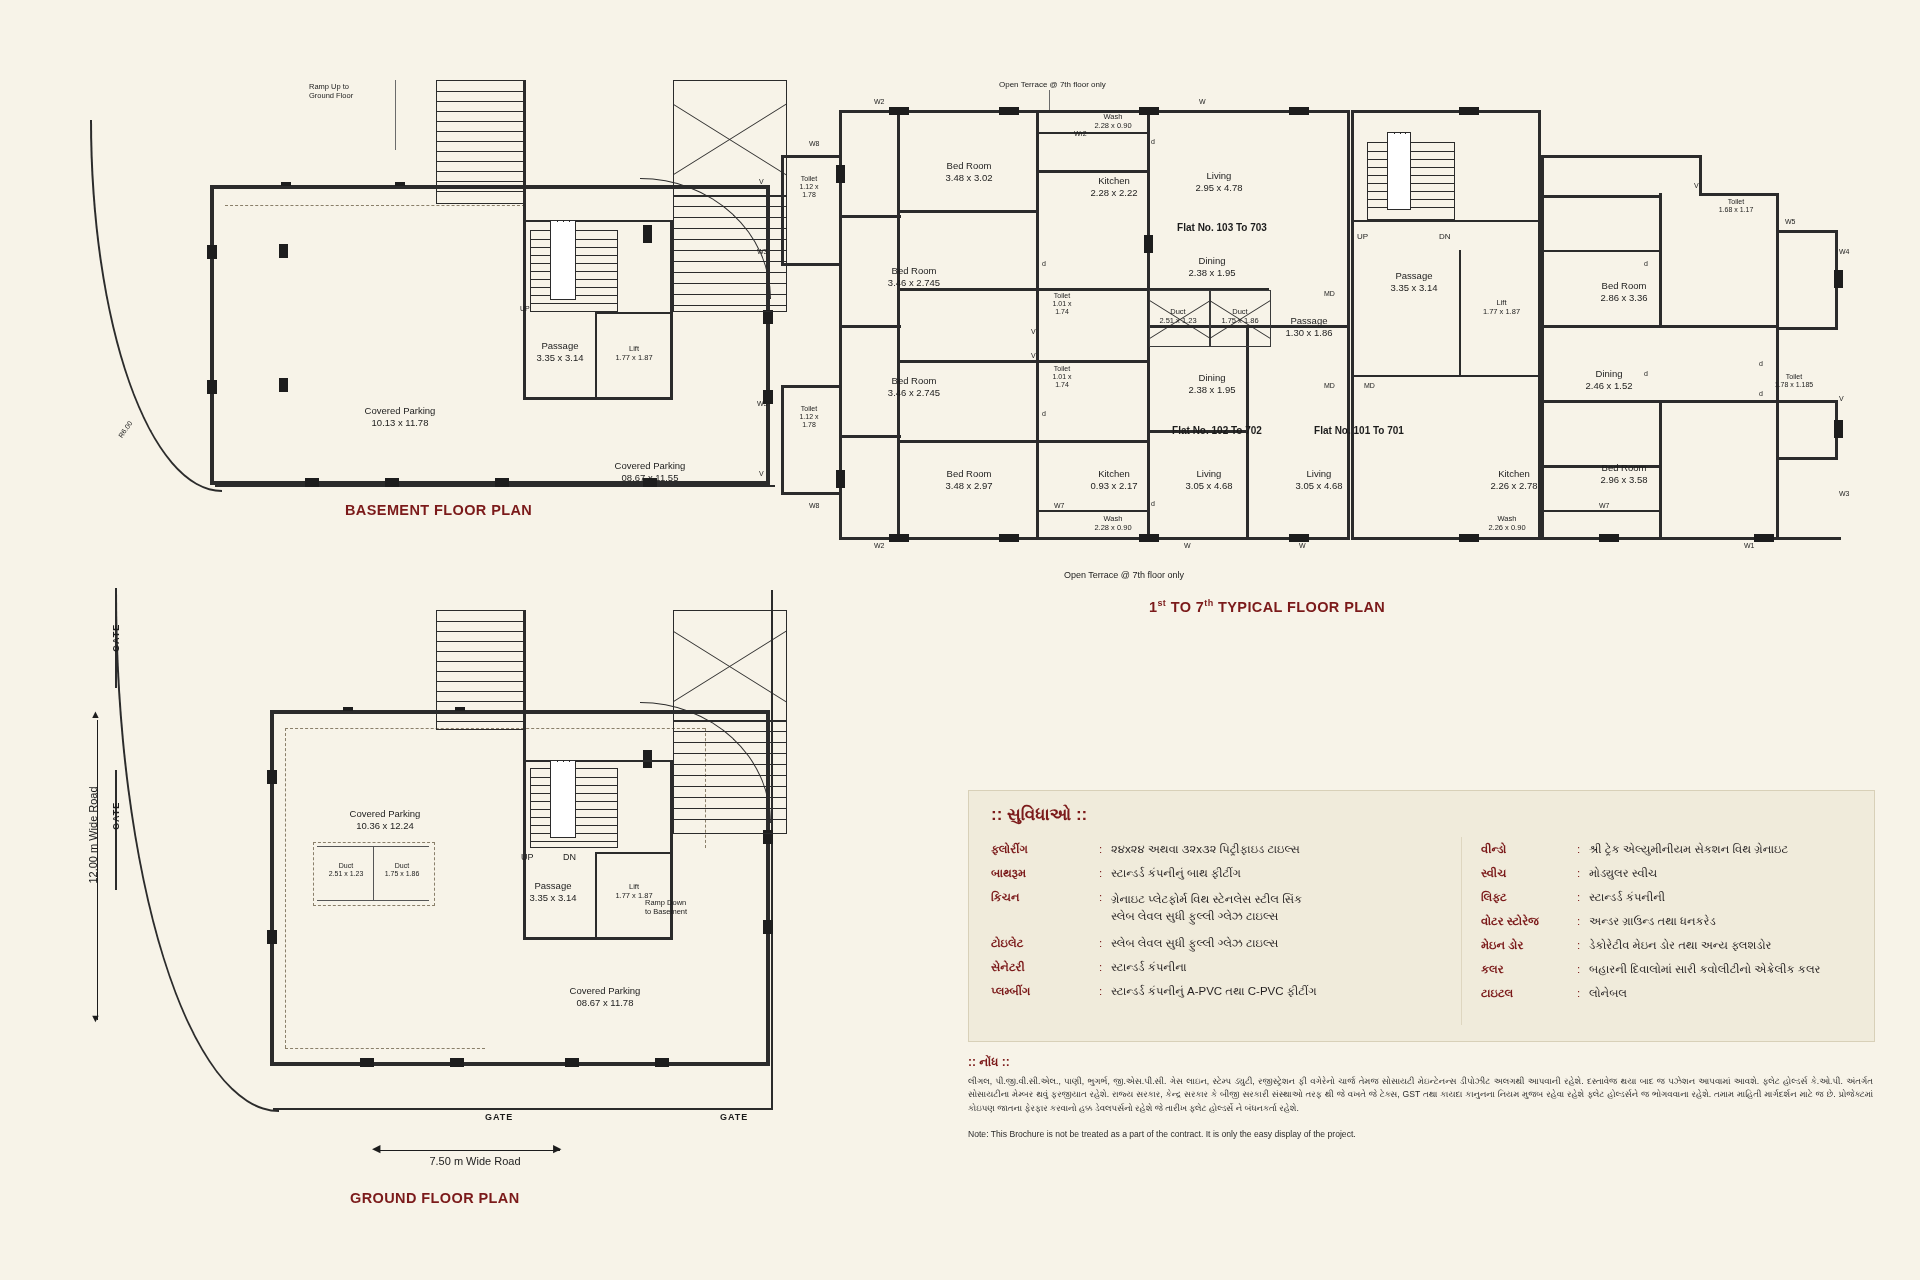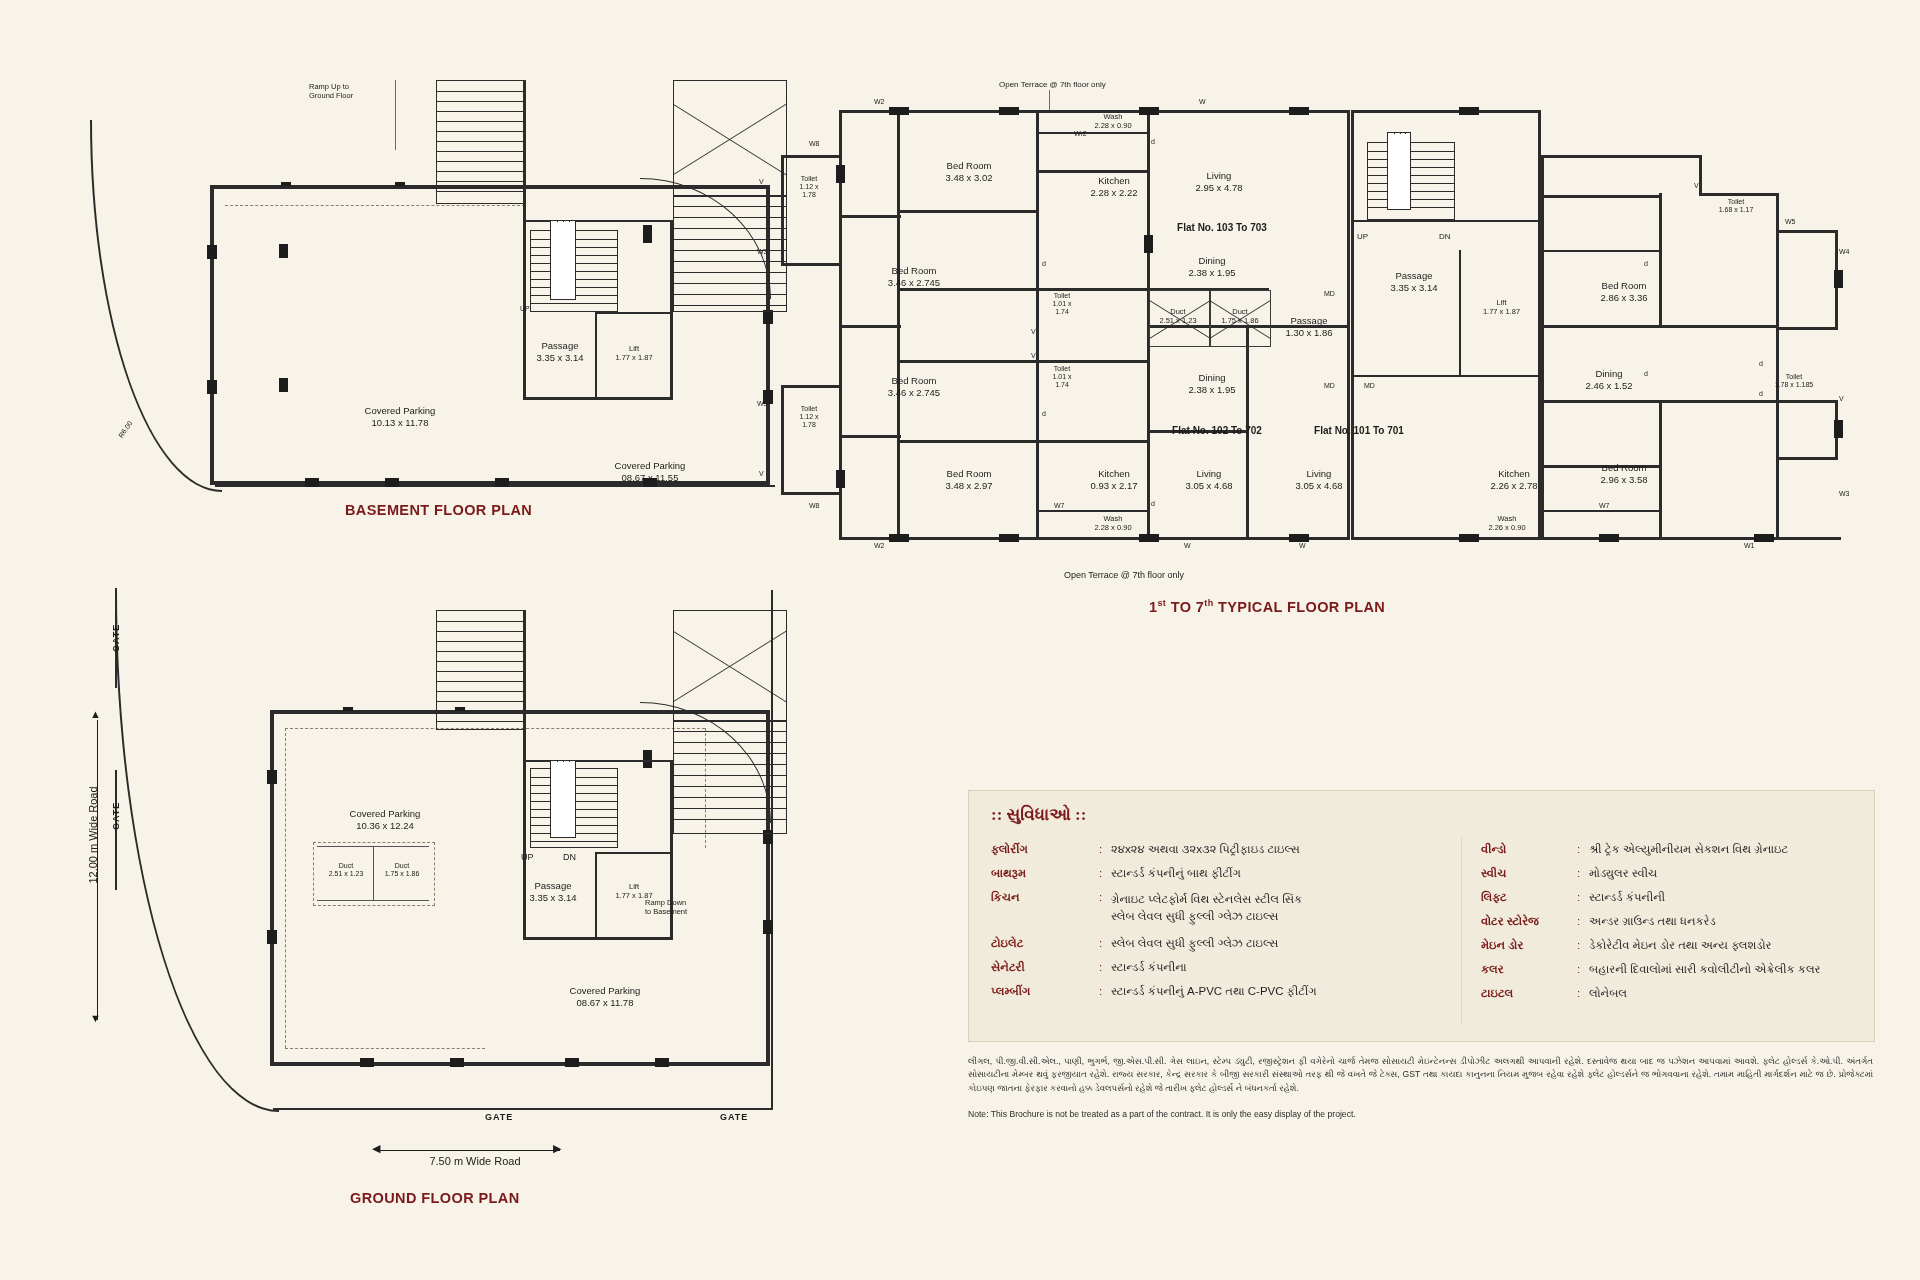--- a/index.html
+++ b/index.html
@@ -40,21 +40,21 @@
   .curve{position:absolute;border:2px solid #2b2b2b;border-right:none;border-top:none;border-bottom-left-radius:100%;}
   .curve2{position:absolute;border:1.5px solid #2b2b2b;border-right:none;border-top:none;border-bottom-left-radius:100%;}
 
   .arrow{position:absolute;font-size:11px;color:#1c1c1c;}
   .dimline{position:absolute;background:#1c1c1c;height:1px;}
   .dimline.v{width:1px;height:auto;}
   .rot{transform-origin:left top;}
 
   
   .amen{position:absolute;left:968px;top:790px;width:905px;height:250px;background:#f0ebdb;border:1px solid #d8d0b8;}
-  .amen-title{position:absolute;left:22px;top:14px;font-size:17px;font-weight:bold;color:#7b1a1a;font-family:Liberation Serif, serif;}
+  .amen-title{position:absolute;left:22px;top:14px;font-size:17px;font-weight:bold;color:#7b1a1a;}
   .amen-col{position:absolute;top:52px;font-size:11.5px;}
   .arow{display:flex;margin-bottom:11px;}
   .akey{width:108px;color:#7b1a1a;font-weight:bold;}
   .acolon{width:12px;color:#7b1a1a;}
   .aval{color:#231f20;}
   .note{position:absolute;left:968px;top:1055px;width:905px;}
   .note-title{font-size:12px;font-weight:bold;color:#7b1a1a;margin-bottom:6px;}
   .note-body{font-size:8.6px;line-height:1.55;color:#2b2b2b;text-align:justify;}
   .note-en{font-size:8.6px;color:#2b2b2b;margin-top:14px;}
 
@@ -670,17 +670,18 @@
       </div>
       <div class="arow">
         <div class="akey" style="width:96px;">ટાઇટલ</div>
           <div class="acolon">:</div>
         <div class="aval">લોનેબલ</div>
       </div>
     </div>
   </div>
 
   <div class="note">
+    <div class="note-title">:: નોંધ ::</div>
     <div class="note-body">લીગલ, પી.જી.વી.સી.એલ., પાણી, ભુગર્ભ, જી.એસ.પી.સી. ગેસ લાઇન, સ્ટેમ્પ ડ્યુટી, રજીસ્ટ્રેશન ફી વગેરેનો ચાર્જ તેમજ સોસાયટી મેઇન્ટેનન્સ ડીપોઝીટ અલગથી આપવાની રહેશે. દસ્તાવેજ થયા બાદ જ પઝેશન આપવામાં આવશે. ફ્લેટ હોલ્ડર્સ કે.ઓ.પી. અંતર્ગત સોસાયટીના મેમ્બર થવું ફરજીયાત રહેશે. રાજ્ય સરકાર, કેન્દ્ર સરકાર કે બીજી સરકારી સંસ્થાઓ તરફ થી જે વખતે જે ટેક્સ, GST તથા કાયદા કાનુનના નિયમ મુજબ રહેવા રહેશે ફ્લેટ હોલ્ડર્સને જ ભોગવવાના રહેશે. તમામ માહિતી માર્ગદર્શન માટે જ છે. પ્રોજેક્ટમાં કોઇપણ જાતના ફેરફાર કરવાનો હક્ક ડેવલપર્સનો રહેશે જે તારીખ ફ્લેટ હોલ્ડર્સે ને બંધનકર્તા રહેશે.</div>
     <div class="note-en">Note: This Brochure is not be treated as a part of the contract. It is only the easy display of the project.</div>
   </div>
 
 </div>
 
 </body></html>

